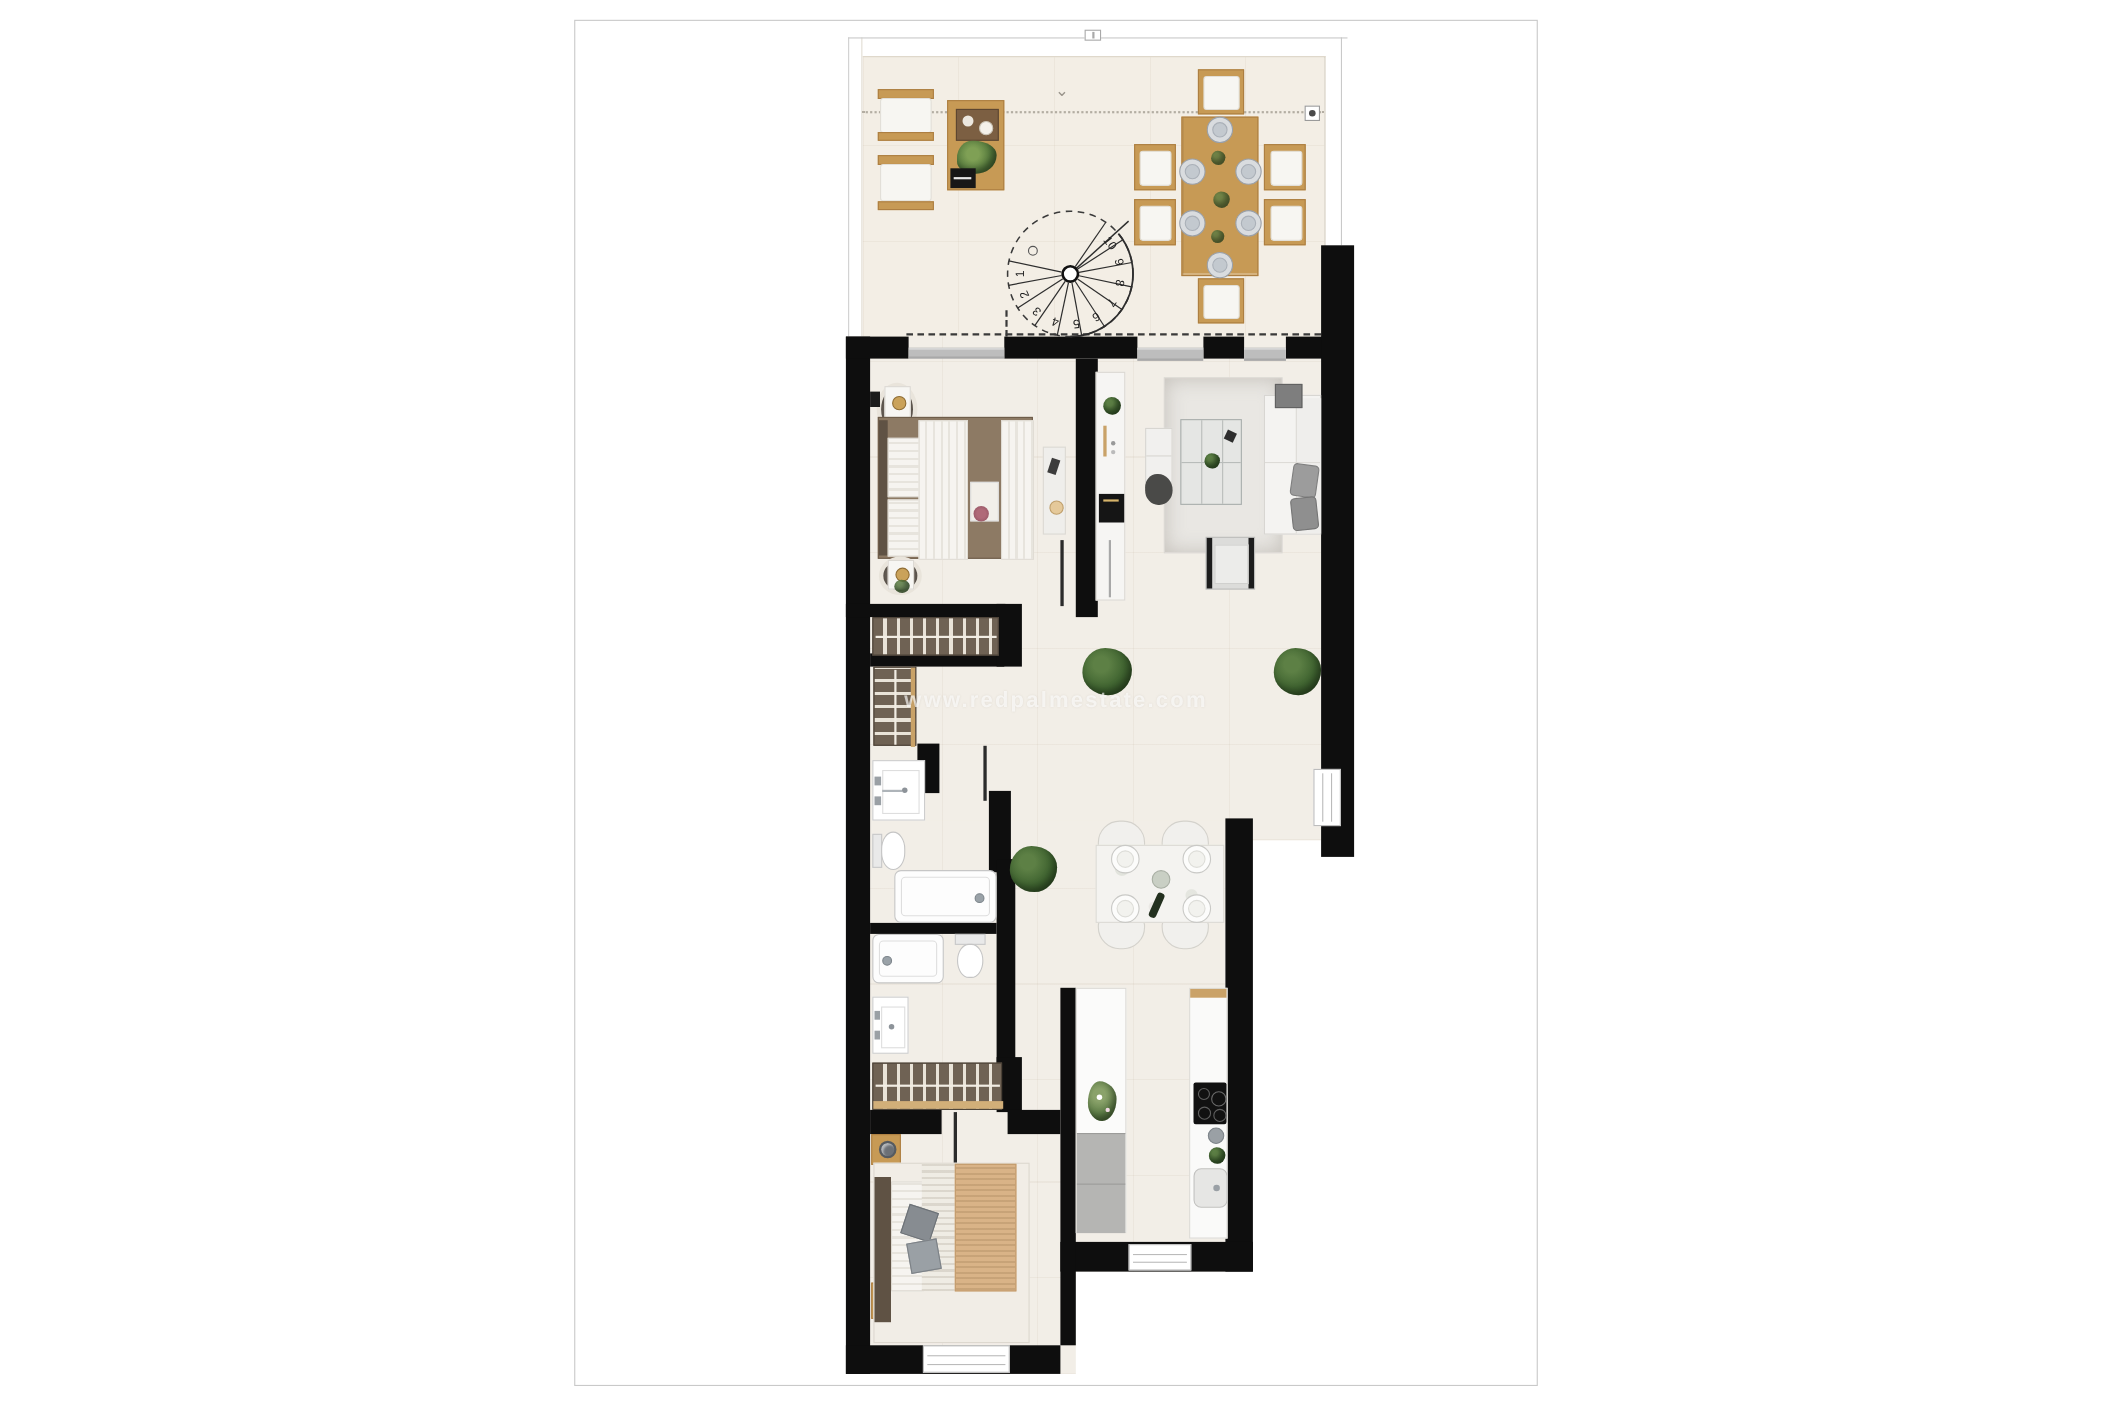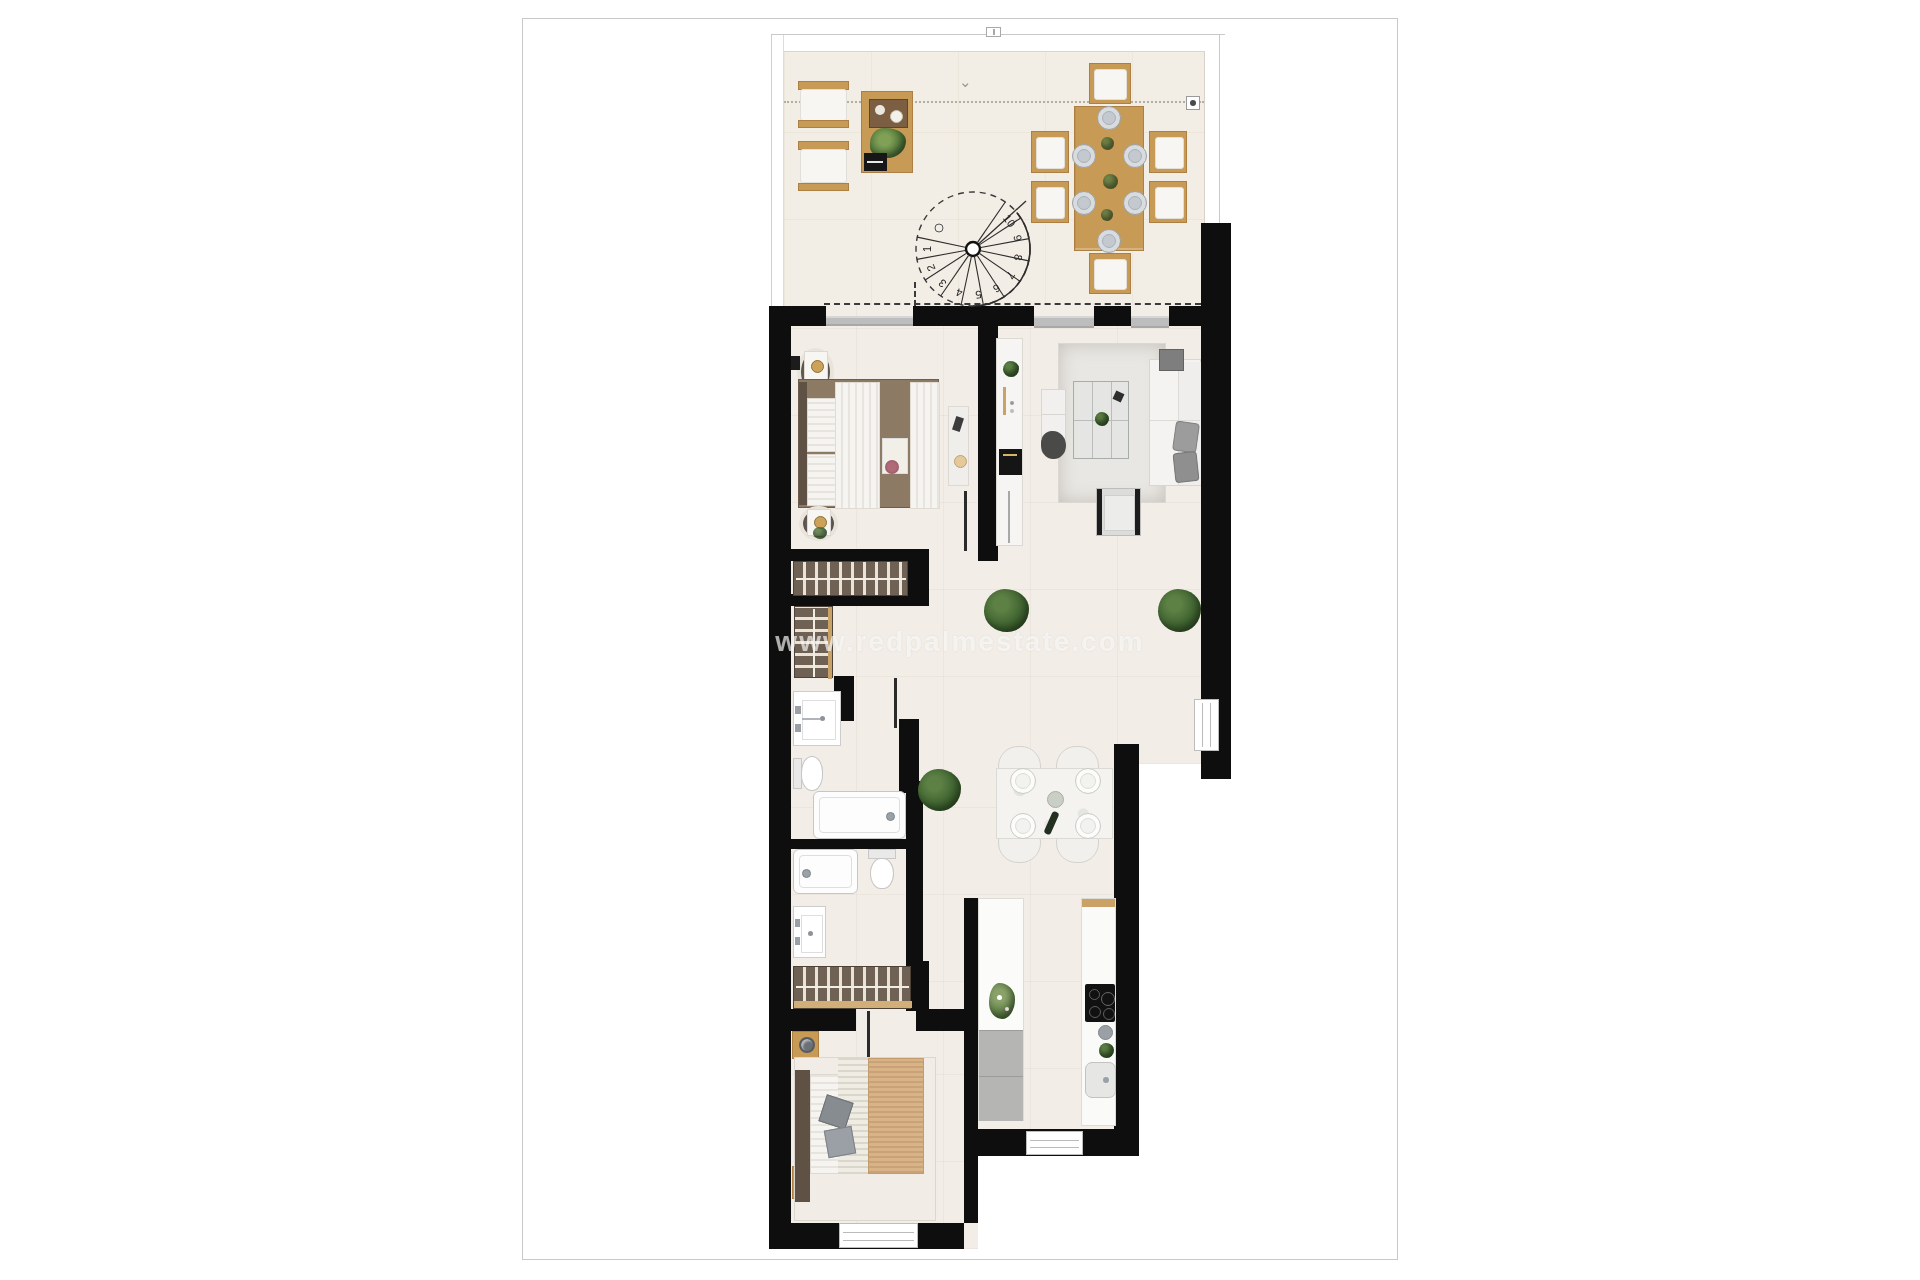--- a/index.html
+++ b/index.html
@@ -35,21 +35,21 @@
   .bath .inner{position:absolute;left:5px;top:5px;right:5px;bottom:5px;border:1px solid #dedede;border-radius:4px;}
   .drain{position:absolute;width:7px;height:7px;border-radius:50%;background:#9aa2a8;border:1px solid #7d858b;}
   .plate{position:absolute;border-radius:50%;background:#d9dcdf;border:1px solid #9aa0a8;box-sizing:border-box;}
   .plate::after{content:"";position:absolute;left:18%;top:18%;right:18%;bottom:18%;border-radius:50%;background:#c3c9cf;border:1px solid #aab0b8;}
   .hallplate{position:absolute;border-radius:50%;background:#fcfcfb;border:1px solid #c9c9c6;box-sizing:border-box;}
   .hallplate::after{content:"";position:absolute;left:15%;top:15%;right:15%;bottom:15%;border-radius:50%;border:1px solid #ddddd8;background:#f2f2ee;}
   .chair-n{position:absolute;background:#f1f0ed;border:1px solid #d4d2cc;border-radius:20px 20px 5px 5px;box-sizing:border-box;}
   .chair-s{position:absolute;background:#f1f0ed;border:1px solid #d4d2cc;border-radius:5px 5px 20px 20px;box-sizing:border-box;}
   .lampdot{position:absolute;border-radius:50%;background:#6b7076;border:2px solid #565b60;box-sizing:border-box;box-shadow:inset 2px 2px 2px rgba(255,255,255,.5);}
   .watermark{position:absolute;left:50%;transform:translateX(-50%);top:607px;
-    font-size:28px;font-weight:bold;letter-spacing:2px;color:var(--watermark,rgba(255,255,255,.65));
+    font-size:20px;font-weight:bold;letter-spacing:2px;color:var(--watermark,rgba(255,255,255,.65));
     text-shadow:0 0 2px rgba(120,110,95,.15);white-space:nowrap;z-index:60;}
   .stairs-svg{position:absolute;left:387px;top:161px;width:140px;height:140px;z-index:30;}
   .stripes-v{background-image:repeating-linear-gradient(90deg,#f6f4f0 0 5px,#e7e4dd 5px 7px);}
   .stripes-h{background-image:repeating-linear-gradient(0deg,#f6f4f0 0 5px,#e7e4dd 5px 7px);}
 </style>
 </head>
 <body>
 
 <div class="canvas">
   <div class="page">

